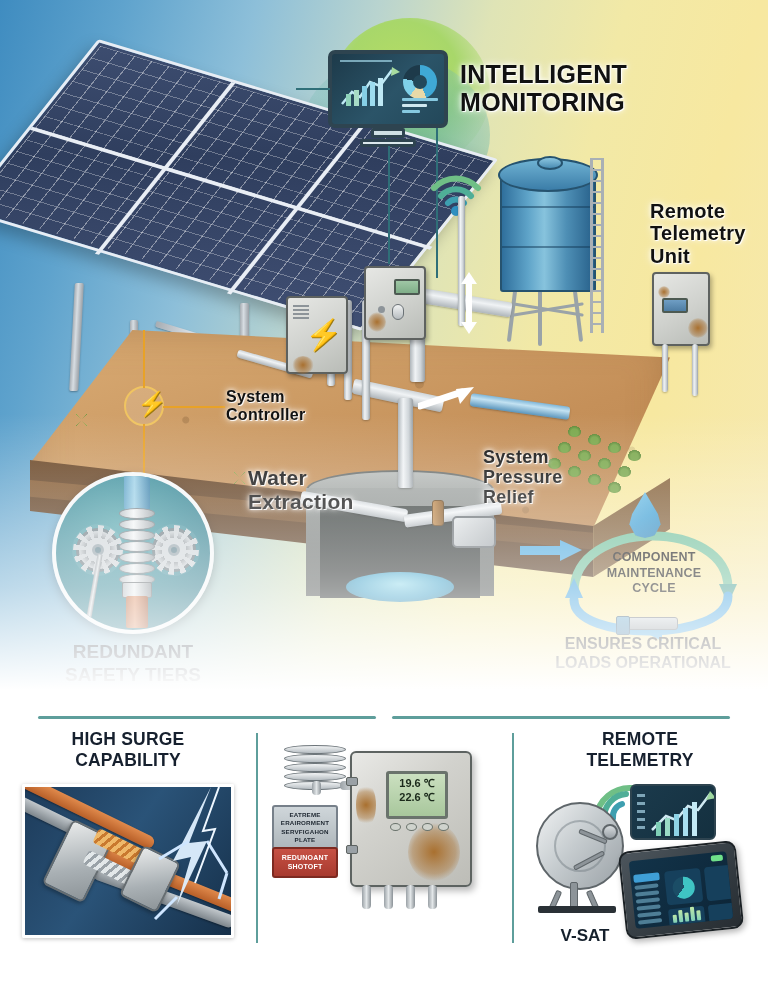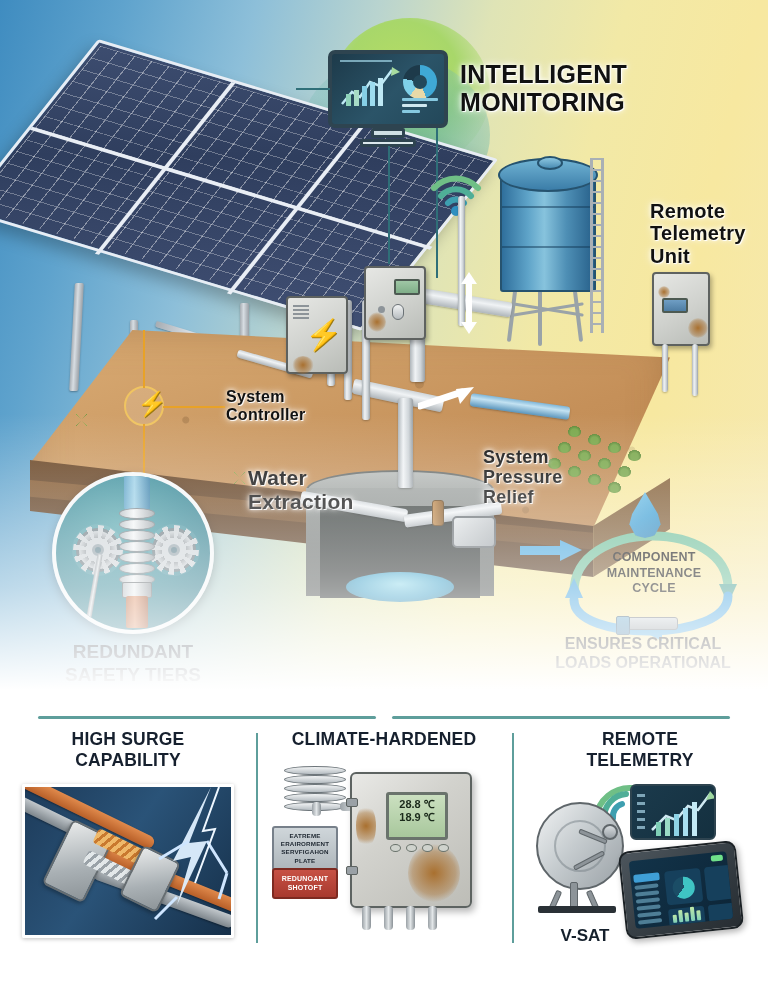--- a/index.html
+++ b/index.html
@@ -526,40 +526,37 @@
             <svg class="bolt-svg" viewBox="0 0 120 170">
               <path d="M96 0 L74 56 L92 54 L62 118 L76 70 L58 74 Z" fill="#dff0ff" opacity=".95"></path>
               <path d="M74 54 L44 72 M92 54 L112 86 M62 110 L40 132 M112 86 L104 112" stroke="#cfe6ff" stroke-width="3" fill="none"></path>
               <path d="M104 0 L88 44 L100 42 L80 96" stroke="#eef7ff" stroke-width="2" fill="none"></path>
             </svg>
           </div>
         </div>
       </div>
 
       <div class="kp-col">
-        <div class="kp-label">
-          <div>CLIMATE-HARDENED</div>
-        </div>
         <div class="kp-art">
           <div class="shield">
             <i style="top:0;"></i>
               <i style="top:9px;"></i>
               <i style="top:18px;"></i>
               <i style="top:27px;"></i>
               <i style="top:36px;"></i>
           </div>
           <div class="conduit" style="left:74px;top:44px;width:28px;height:9px;border-radius:4px;"></div>
           <div class="conduit" style="left:46px;top:44px;width:9px;height:14px;"></div>
 
           <div class="encl">
             <div class="rust" style="left:56px;top:70px;width:52px;height:58px;"></div>
             <div class="rust" style="left:4px;top:30px;width:20px;height:44px;"></div>
             <div class="encl-lcd">
-              <div>28.8 ℃</div>
-              <div>18.9 ℃</div>
+              <div>19.6 ℃</div>
+              <div>22.6 ℃</div>
             </div>
             <div class="encl-btns">
               <span></span>
               <span></span>
               <span></span>
               <span></span>
             </div>
             <div style="position:absolute;left:-6px;top:24px;width:12px;height:9px;background:#9aa1a6;border:1px solid #5d6361;border-radius:2px;"></div>
             <div style="position:absolute;left:-6px;top:92px;width:12px;height:9px;background:#9aa1a6;border:1px solid #5d6361;border-radius:2px;"></div>
           </div>

